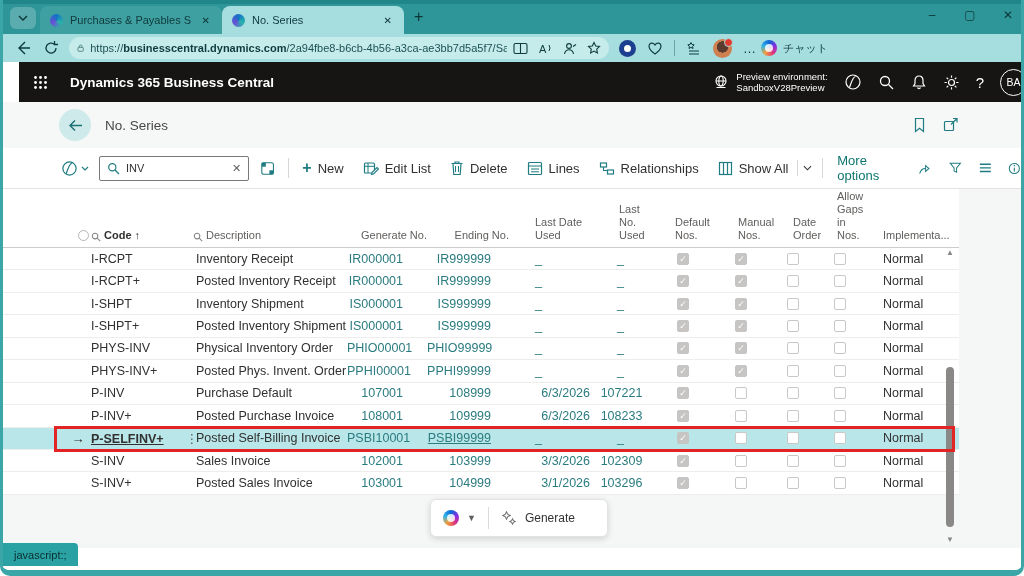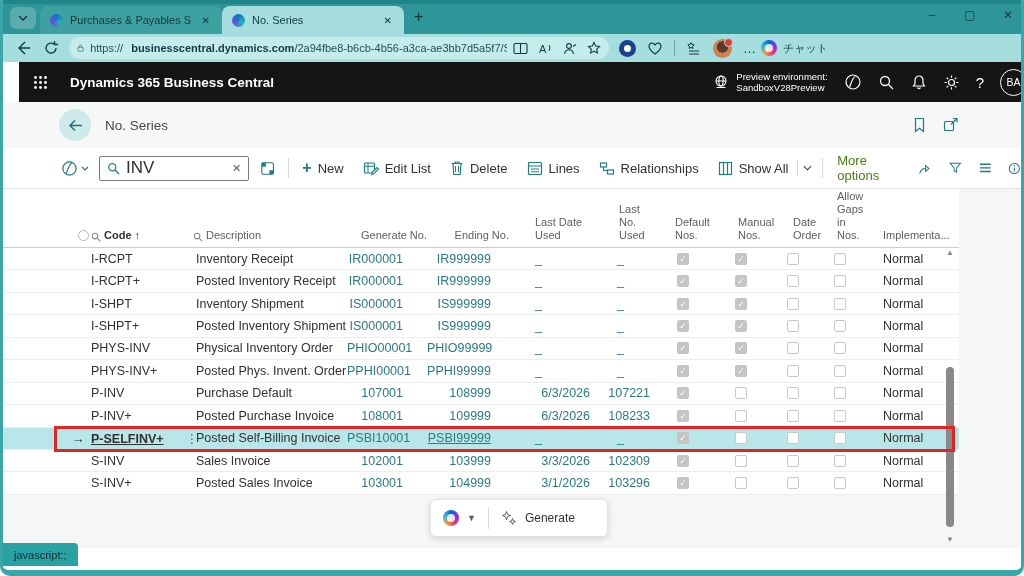--- a/index.html
+++ b/index.html
@@ -24,21 +24,21 @@
   .wincontrols { position:absolute; right:6px; top:8px; display:flex; gap:24px; color:#0d3536; font-size:12px; }
   .wincontrols span { width:14px; text-align:center; }
 
   
   .urlrow { position:absolute; left:0; top:34px; width:1018px; height:28px; background:#a6dedf;
     display:flex; align-items:center; color:#0f3f41; }
   .navic { width:16px; height:16px; margin-left:12px; flex:0 0 auto; }
   .urlpill { height:22px; flex:0 0 540px; margin-left:10px; background:#c6ebeb; border-radius:11px;
     display:flex; align-items:center; padding:0 8px; gap:6px; overflow:hidden; }
   .urltext { font-size:11px; white-space:nowrap; overflow:hidden; color:#1c5254; }
-  .urltext b { color:#0e3c3e;padding-left:8px; }
+  .urltext b { color:#0e3c3e; }
   .pillicons { display:flex; gap:10px; margin-left:auto; align-items:center; }
   .edgeicons { display:flex; gap:11px; align-items:center; margin-left:10px; }
   .exticon { width:17px; height:17px; border-radius:50%; background:#1d3f8f; position:relative; }
   .exticon::after { content:""; position:absolute; left:5px; top:5px; width:7px; height:7px; border-radius:50%; background:#fff; }
   .vdiv { width:1px; height:16px; background:rgba(13,53,54,.35); }
   .avatar-small { width:19px; height:19px; border-radius:50%; background:radial-gradient(circle at 50% 42%, #5a3b2e 0 38%, #cf8050 39%); position:relative; }
   .avatar-small::after { content:""; position:absolute; right:-1px; top:-1px; width:7px; height:7px; border-radius:50%; background:#e23a2e; border:1px solid #a6dedf; }
   .chatbtn { display:flex; align-items:center; gap:6px; margin:0 10px 0 4px; font-size:11px; color:#0e3c3e; }
   .cplogo { width:16px; height:16px; border-radius:50%;
     background:conic-gradient(#0b68d8,#8a2be2,#e2367a,#f0a03a,#30b5e8,#0b68d8); position:relative; }
@@ -64,29 +64,29 @@
   .pagetitle { font-size:13.5px; color:#494847; margin-left:14px; }
   .title-icons { margin-left:auto; display:flex; gap:17px; margin-right:62px; color:#1f7c82; }
 
   
   .commandbar { position:absolute; left:0; top:148px; width:1018px; height:41px; background:#fff;
     border-bottom:1px solid #e3e3e2; display:flex; align-items:center; color:#323130; font-size:13px; }
   .cb-ico { color:#1f7c82; display:flex; align-items:center; }
   .copilot-dd { margin-left:58px; display:flex; align-items:center; gap:3px; color:#1f7c82; }
   .searchpill { margin-left:10px; width:162px; height:25px; border:1px solid #7a7978; border-radius:2px;
     display:flex; align-items:center; padding:0 7px; gap:6px; background:#fff; }
-  .searchpill input { border:none; outline:none; width:100px; font-size:17px; font-family:inherit; color:#323130; }
+  .searchpill input { border:none; outline:none; width:100px; font-size:11px; font-family:inherit; color:#323130; }
   .sx { color:#5f5e5d; font-size:11px; margin-left:auto; }
   .analysis { margin-left:11px; }
   .cb-sep { width:1px; height:20px; background:#d8d7d6; margin:0 13px; }
   .action { display:flex; align-items:center; gap:6px; margin-right:19px; white-space:nowrap; }
   .plus { color:#1f7c82; font-size:16px; font-weight:bold; }
   .chev { color:#323130; margin-left:2px; }
   .cb-right { display:flex; align-items:center; gap:17px; margin-left:2px; color:#1f7c82; }
-  .moreopt { color:#4d7c0f; }
+  .moreopt { color:#0f766e; }
 
   
   .listarea { position:absolute; left:0; top:189px; width:1018px; height:359px; background:#f5f6f6; }
   .tablebg { position:absolute; left:0; top:0; width:956px; height:306px; background:#fff; }
   .grid { display:grid; grid-template-columns:26px 86px 170px 80px 84px 82px 60px 60px 56px 48px 46px 82px;
     padding-left:62px; }
   .headerrow { height:59px; align-items:end; padding-bottom:0; border-bottom:1px solid #cecccb;
     color:#605e5c; font-size:11px; line-height:13px; }
   .headerrow > div { padding-bottom:5px; }
   .hc-sel { display:flex; justify-content:flex-end; padding-right:2px; }
@@ -106,21 +106,21 @@
   .cell.sel { text-align:center; font-size:13px; color:#2b2a29; }
   .cell.code { padding-left:0; white-space:nowrap; }
   .hl .code-t { text-decoration:underline; font-weight:bold; }
   .dots { color:#5f5e5d; margin-left:22px; }
   .cell.desc { padding-left:19px; white-space:nowrap; }
   .cell.num { color:#2b7c80; white-space:nowrap; }
   .cell.start { text-align:right; padding-right:24px; }
   .cell.end { text-align:right; padding-right:20px; }
   .cell.end.focus { text-decoration:underline; }
   .cell.ldate { text-align:right; padding-right:3px; }
-  .cell.lno { text-align:right; padding-right:3px; }
+  .cell.lno { text-align:center; padding-right:3px; }
   .cell.uscore { text-align:left; padding-left:24px; }
   .cell.ck { display:flex; justify-content:center; }
   .cbx { width:12px; height:12px; border-radius:2px; border:1px solid #c9c8c7; background:#fff;
     font-size:9px; line-height:11px; text-align:center; color:#fff; }
   .cbx.on { background:#c6c5c4; border-color:#c6c5c4; }
   .cell.impl { padding-left:20px; }
 
   .red-annotation { position:absolute; left:51px; top:237px; width:901px; height:26px;
     border:3px solid #e32424; pointer-events:none; z-index:6; }
 

